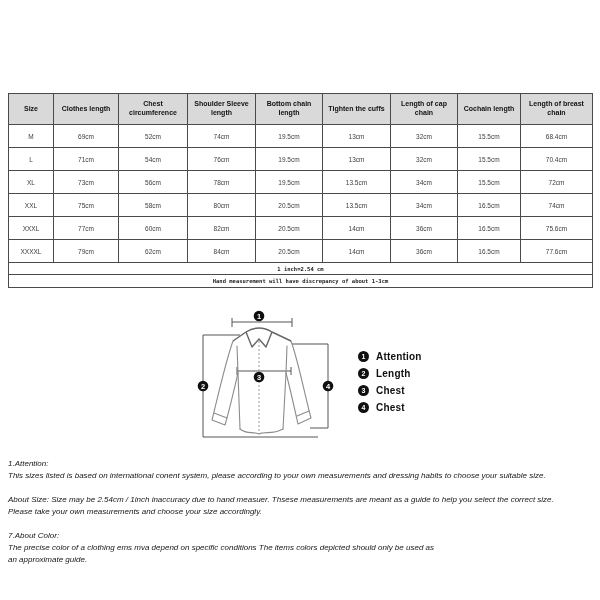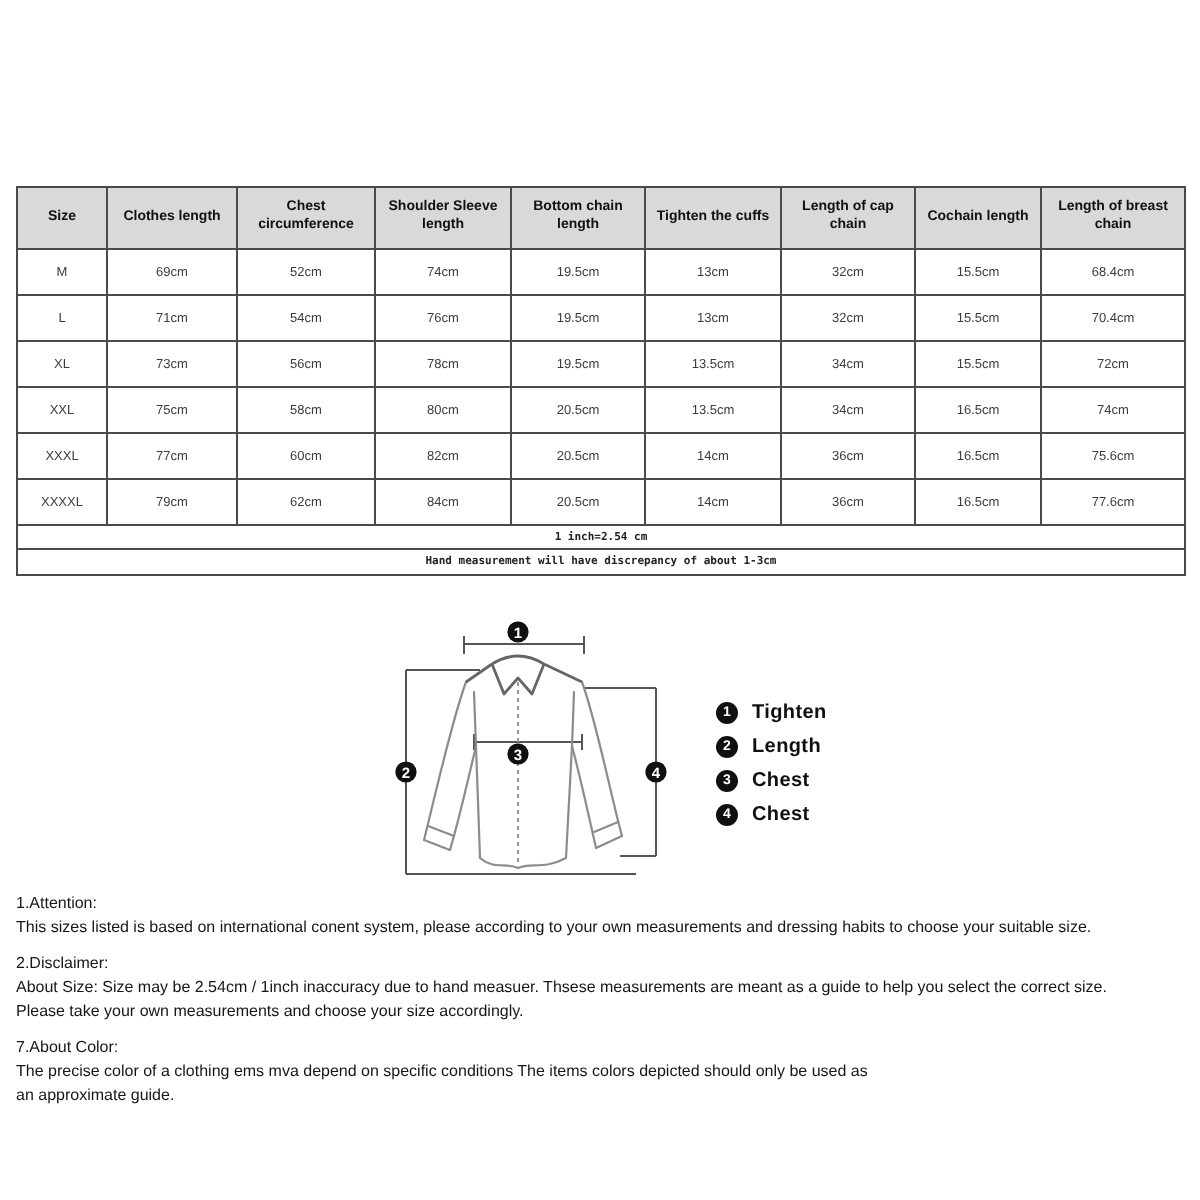--- a/index.html
+++ b/index.html
@@ -25,21 +25,21 @@
   .legend{position:absolute;left:358px;top:351px;}
   .legend-item{display:flex;align-items:center;margin-bottom:6px;height:11px;}
   .legend-dot{
     width:11px;height:11px;border-radius:50%;background:#101010;color:#fff;
     font-size:7px;font-weight:bold;display:flex;align-items:center;justify-content:center;
     flex:0 0 11px;
   }
   .legend-label{margin-left:7px;font-size:10px;font-weight:bold;color:#101010;letter-spacing:0.2px;}
   
   .notes{position:absolute;left:8px;top:446px;width:588px;font-size:8px;line-height:12px;color:#161616;}
-  .note-section{margin:0 0 6px 0;}
+  .note-section{margin:12px 0 6px 0;font-style:italic;}
   .note-title{white-space:pre;}
   .note-body{white-space:pre-line;}
 </style>
 </head>
 <body>
 
 <div class="size-table-wrap">
   <table class="size-table">
     <colgroup>
       <col style="width:45px">
@@ -191,21 +191,21 @@
     <circle cx="259" cy="77" r="5.3" fill="#101010"></circle>
     <text x="259" y="79.8" fill="#ffffff">3</text>
     <circle cx="328" cy="86" r="5.3" fill="#101010"></circle>
     <text x="328" y="88.8" fill="#ffffff">4</text>
   </g>
 </svg>
 
 <div class="legend">
   <div class="legend-item">
     <span class="legend-dot">1</span>
-    <span class="legend-label">Tighten</span>
+    <span class="legend-label">Attention</span>
   </div>
   <div class="legend-item">
     <span class="legend-dot">2</span>
     <span class="legend-label">Length</span>
   </div>
   <div class="legend-item">
     <span class="legend-dot">3</span>
     <span class="legend-label">Chest</span>
   </div>
   <div class="legend-item">
@@ -213,21 +213,20 @@
     <span class="legend-label">Chest</span>
   </div>
 </div>
 
 <div class="notes">
   <div class="note-section">
     <div class="note-title">1.Attention:</div>
     <div class="note-body">This sizes listed is based on international conent system, please according to your own measurements and dressing habits to choose your suitable size.</div>
   </div>
   <div class="note-section">
-    <div class="note-title">2.Disclaimer:</div>
     <div class="note-body">About Size: Size may be 2.54cm / 1inch inaccuracy due to hand measuer. Thsese measurements are meant as a guide to help you select the correct size.
 Please take your own measurements and choose your size accordingly.</div>
   </div>
   <div class="note-section">
     <div class="note-title">7.About Color:</div>
     <div class="note-body">The precise color of a clothing ems mva depend on specific conditions The items colors depicted should only be used as
 an approximate guide.</div>
   </div>
 </div>
 

